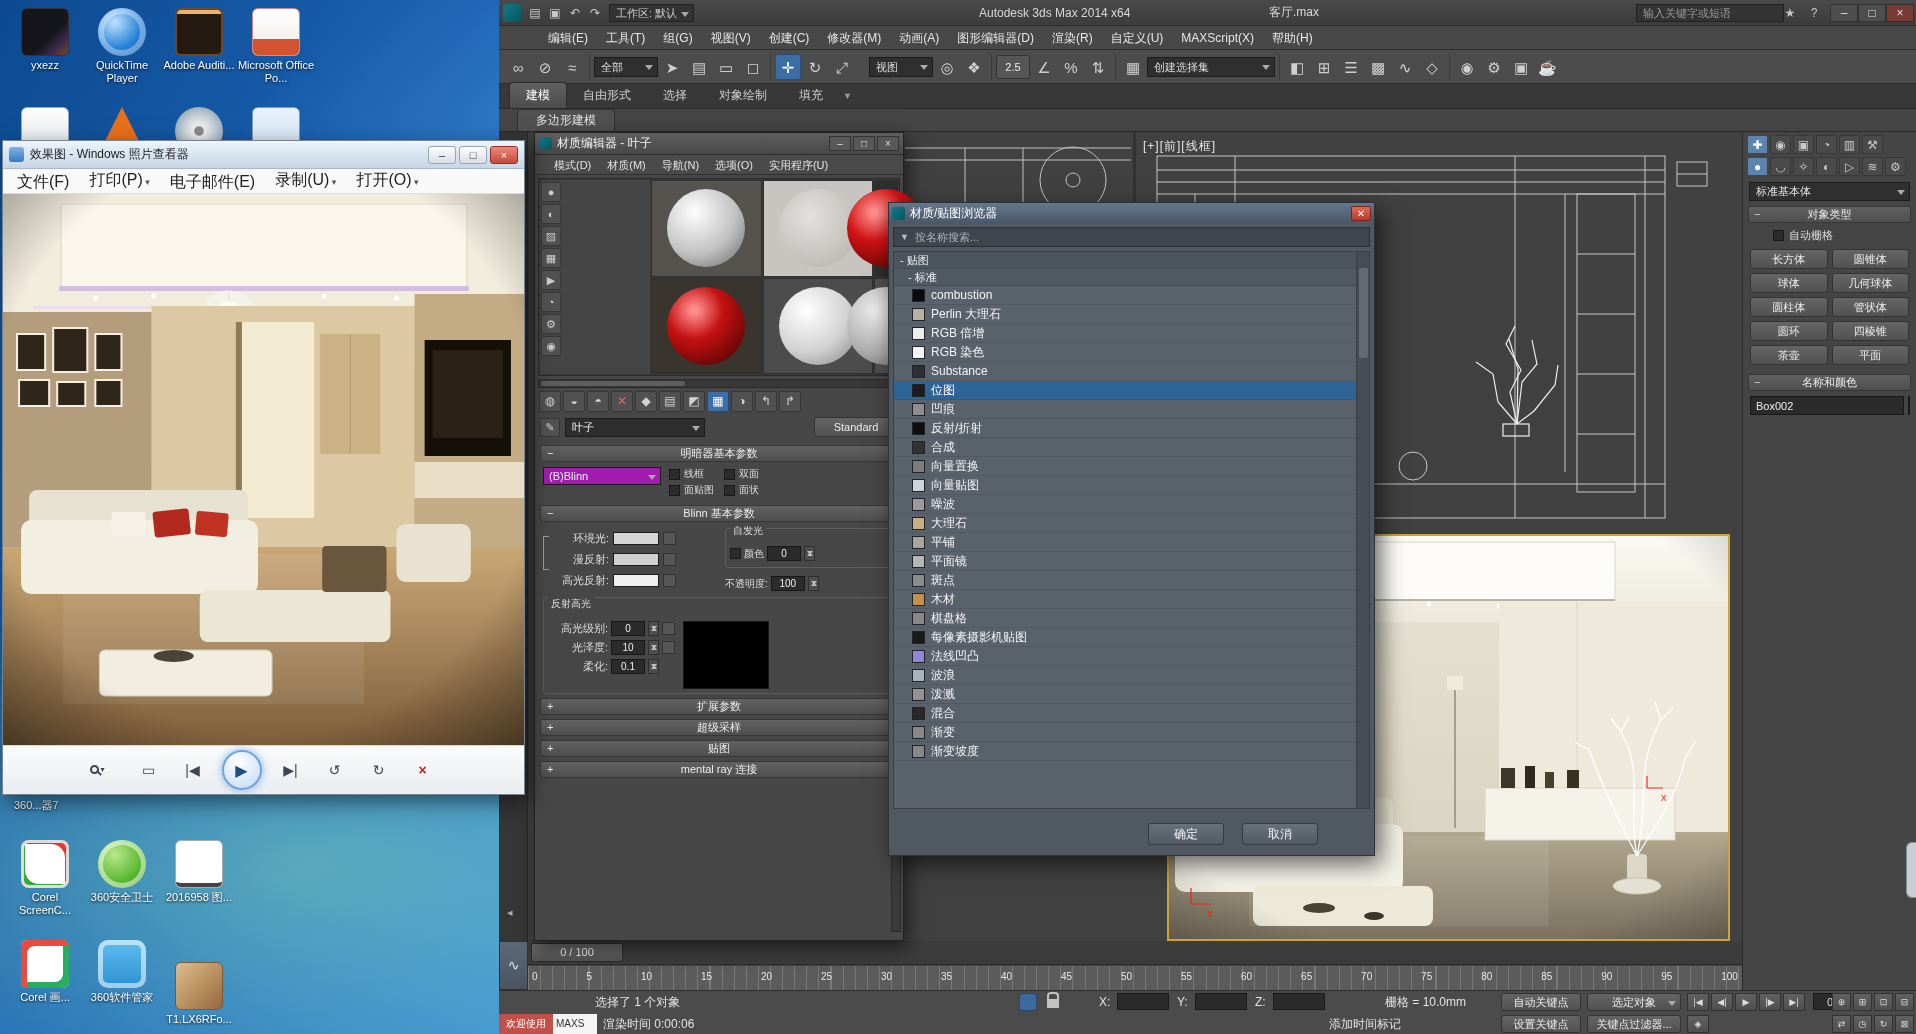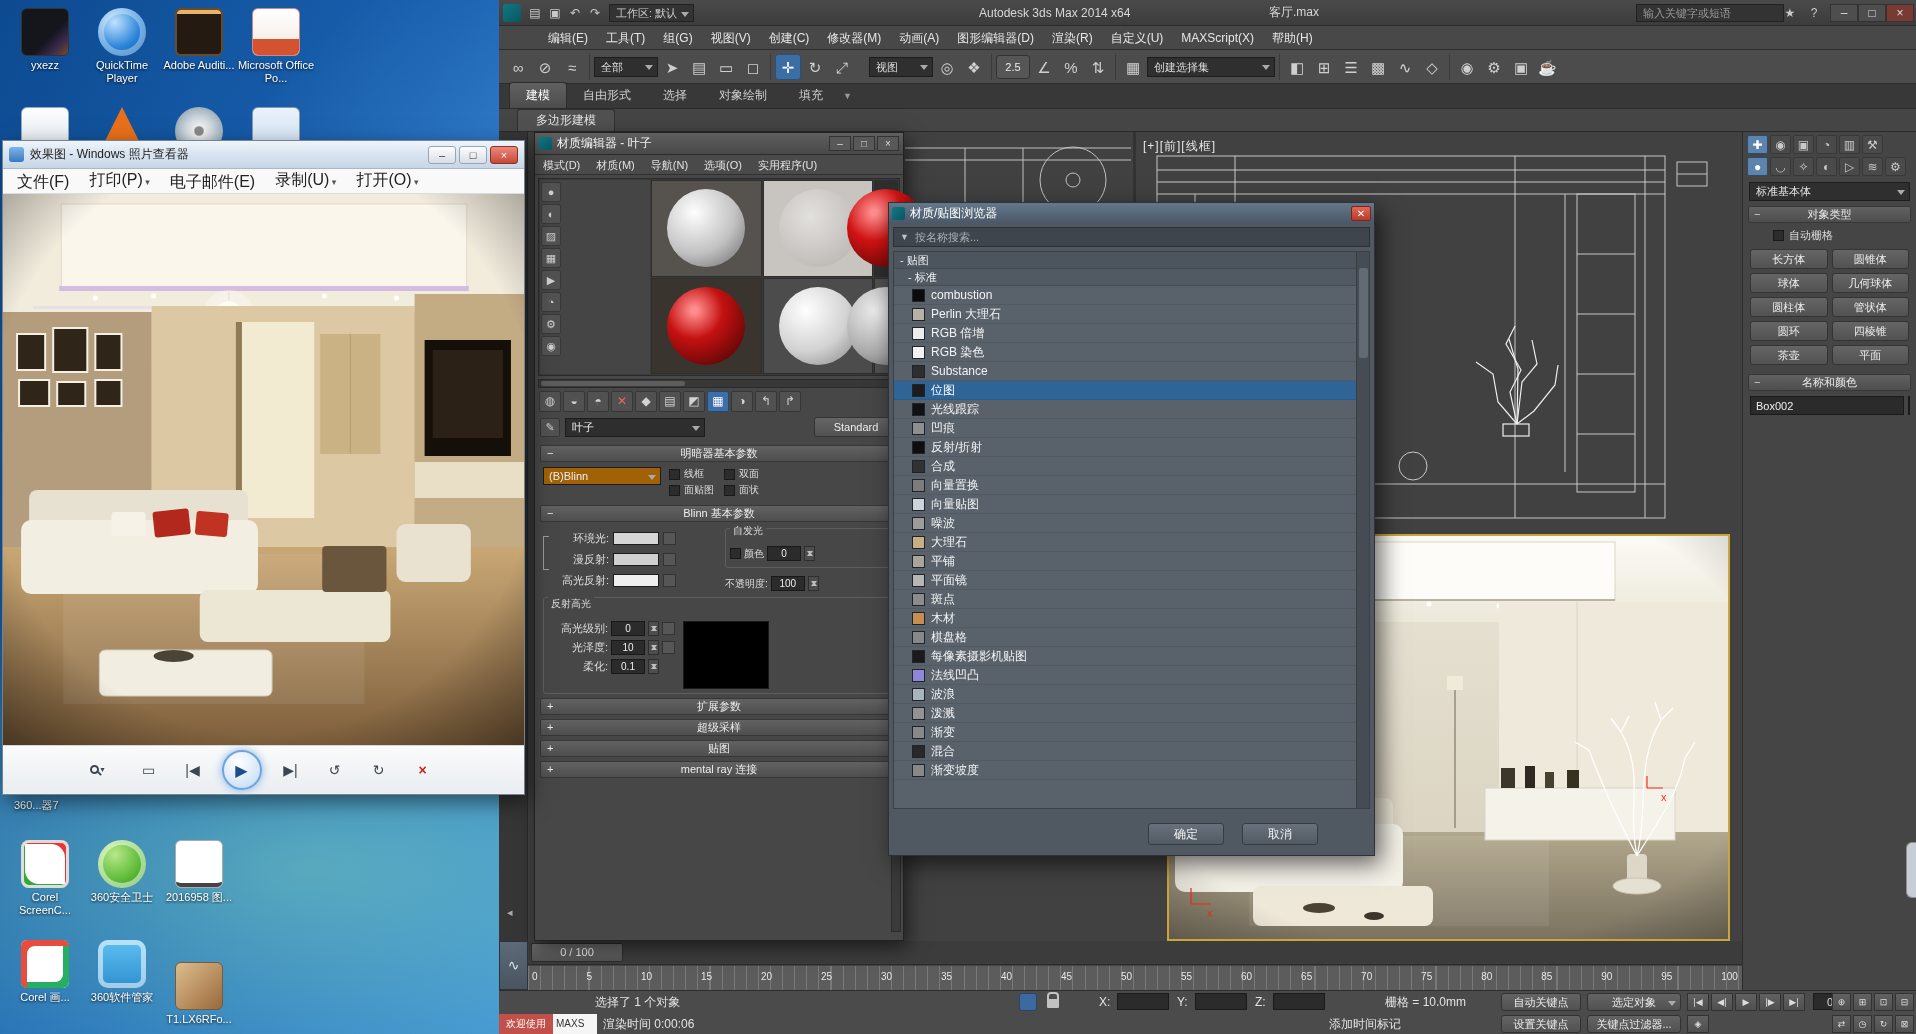--- a/index.html
+++ b/index.html
@@ -112,21 +112,21 @@
   .pbk { width:22px; height:18px; font-size:9px; color:#ddd; background:linear-gradient(#616161,#4f4f4f); border:1px solid #323232; text-align:center; line-height:16px; cursor:pointer; }
   .listener-red { display:inline-block; width:54px; height:20px; background:#c1504a; color:#fff; font-size:10px; text-align:center; line-height:20px; }
   .listener-white { display:inline-block; width:44px; height:20px; background:#f5f5f5; color:#333; font-size:10px; line-height:20px; padding-left:3px; }
 
   
   .me { position:absolute; left:534px; top:132px; width:370px; height:809px; background:#474747; border:1px solid #222; box-shadow:4px 6px 18px rgba(0,0,0,.55); z-index:20; color:#dcdcdc; }
   .me-title { height:22px; background:linear-gradient(#5f5f5f,#484848); border-bottom:1px solid #2c2c2c; display:flex; align-items:center; padding:0 4px; }
   .me-icon { width:13px; height:13px; background:linear-gradient(135deg,#0e7a86,#0a5560); border-radius:2px; margin-right:5px; }
   .me-title span.t { flex:1; font-size:12px; color:#f2f2f2; }
   .me-wb { width:22px; height:15px; font-size:10px; line-height:14px; text-align:center; background:#585858; border:1px solid #333; color:#ddd; margin-left:2px; cursor:pointer; }
-  .me-menus { height:20px; background:#4a4a4a; border-bottom:1px solid #303030; display:flex; padding-left:0; }
+  .me-menus { height:20px; background:#4a4a4a; border-bottom:1px solid #303030; display:flex; padding-left:11px; }
   .me-menu { font-size:11px; color:#e2e2e2; padding:0 8px; line-height:20px; cursor:pointer; }
   .me-slots { position:relative; height:198px; margin:3px; background:#3a3a3a; border:1px solid #2b2b2b; display:grid; grid-template-columns:1fr 1fr 1fr 24px; grid-template-rows:1fr 1fr; gap:1px; padding:1px; }
   .slot { position:relative; background:#4a4a4a; border:1px solid #2e2e2e; cursor:pointer; }
   .slot .ball { position:absolute; left:50%; top:50%; width:78px; height:78px; margin:-39px 0 0 -39px; border-radius:50%; }
   .slot.s1{ background:#56534e; } .slot.s1 .ball{ background:radial-gradient(circle at 35% 30%,#fefefe,#c2c2c2 55%,#6f6f6f 95%); }
   .slot.s2{ background:#c8c5c1; } .slot.s2 .ball{ background:radial-gradient(circle at 40% 35%,#e3e1de,#bdbab6 80%); }
   .slot.s3{ background:#2e2e2e; } .slot.s3 .ball{ background:radial-gradient(circle at 35% 30%,#ff8d8d 4%,#d01313 38%,#4e0404 94%); }
   .slot.s4{ background:#3a342f; } .slot.s4 .ball{ background:radial-gradient(circle at 35% 30%,#ff8d8d 4%,#c51111 38%,#470404 94%); }
   .slot.s5{ background:#4c4c4c; } .slot.s5 .ball{ background:radial-gradient(circle at 35% 30%,#ffffff,#d2d2d2 55%,#8a8a8a 95%); }
   .slot.s6{ background:#505050; } .slot.s6 .ball{ background:radial-gradient(circle at 35% 30%,#ececec,#aaaaaa 58%,#616161 95%); }
@@ -139,21 +139,21 @@
   .hti.selected { background:#3c6fa8; border-color:#28486e; color:#fff; }
   .hti.red { color:#e66; }
   .me-namerow { display:flex; align-items:center; gap:5px; padding:2px 5px 4px; }
   .eyedrop { width:20px; height:19px; background:#525252; border:1px solid #363636; border-radius:2px; color:#ccc; text-align:center; line-height:17px; font-size:11px; cursor:pointer; }
   .me-namecombo { width:140px; height:19px; background:#2e2e2e; border:1px solid #1c1c1c; color:#eee; font-size:11px; line-height:17px; padding:0 18px 0 6px; position:relative; cursor:pointer; }
   .std-btn { margin-left:auto; width:84px; }
   .me-roll { margin:4px 5px 0; height:17px; background:linear-gradient(#626262,#4e4e4e); border:1px solid #373737; border-radius:2px; font-size:11px; color:#ededed; text-align:center; line-height:15px; position:relative; cursor:pointer; }
   .me-roll::before{ content:"−"; position:absolute; left:6px; }
   .me-roll.plus::before{ content:"+"; }
   .shader-body { display:flex; padding:5px 8px 4px; gap:8px; }
-  .shader-combo { width:118px; height:18px; background:#a16207; border:1px solid #1c1c1c; color:#eee; font-size:11px; line-height:16px; padding:0 18px 16px 5px; position:relative; cursor:pointer; }
+  .shader-combo { width:118px; height:18px; background:#a21caf; border:1px solid #1c1c1c; color:#eee; font-size:11px; line-height:16px; padding:0 18px 16px 5px; position:relative; cursor:pointer; }
   .shk { display:grid; grid-template-columns:1fr 1fr; gap:2px 10px; font-size:10px; color:#dcdcdc; }
   .shk label { display:flex; gap:4px; align-items:center; }
   .blinn-body { display:flex; padding:6px 6px 2px; gap:6px; }
   .bb-left { width:178px; position:relative; padding-left:10px; }
   .bb-bracket { position:absolute; left:2px; top:8px; width:6px; height:34px; border:1px solid #9a9a9a; border-right:none; }
   .bb-row { display:flex; align-items:center; gap:4px; height:21px; }
   .bb-row .lbl { width:58px; text-align:right; font-size:11px; color:#dcdcdc; }
   .swatch { width:46px; height:13px; border:1px solid #1c1c1c; cursor:pointer; }
   .sw-amb{ background:#d6d6d6; } .sw-dif{ background:#d0d0d0; } .sw-spe{ background:#efefef; }
   .mini { width:13px; height:13px; background:#565656; border:1px solid #333; cursor:pointer; }
@@ -851,24 +851,20 @@
         </div>
           <div class="mb-item">
           <span class="sw" style="background: rgb(46, 46, 46);"></span>
           <span class="mb-label">Substance</span>
         </div>
           <div class="mb-item selected">
           <span class="sw" style="background: rgb(28, 28, 28);"></span>
           <span class="mb-label">位图</span>
         </div>
           <div class="mb-item">
-          <span class="sw" style="background: rgb(17, 17, 17);"></span>
-          <span class="mb-label">光线跟踪</span>
-        </div>
-          <div class="mb-item">
           <span class="sw" style="background: rgb(142, 142, 142);"></span>
           <span class="mb-label">凹痕</span>
         </div>
           <div class="mb-item">
           <span class="sw" style="background: rgb(14, 14, 14);"></span>
           <span class="mb-label">反射/折射</span>
         </div>
           <div class="mb-item">
           <span class="sw" style="background: rgb(50, 50, 50);"></span>
           <span class="mb-label">合成</span>
@@ -918,27 +914,27 @@
           <span class="mb-label">法线凹凸</span>
         </div>
           <div class="mb-item">
           <span class="sw" style="background: rgb(167, 179, 189);"></span>
           <span class="mb-label">波浪</span>
         </div>
           <div class="mb-item">
           <span class="sw" style="background: rgb(147, 147, 147);"></span>
           <span class="mb-label">泼溅</span>
         </div>
+          <div class="mb-item">
+          <span class="sw" style="background: rgb(40, 40, 40);"></span>
+          <span class="mb-label">混合</span>
+        </div>
           <div class="mb-item grad">
           <span class="sw"></span>
           <span class="mb-label">渐变</span>
-        </div>
-          <div class="mb-item">
-          <span class="sw" style="background: rgb(40, 40, 40);"></span>
-          <span class="mb-label">混合</span>
         </div>
           <div class="mb-item grad2">
           <span class="sw"></span>
           <span class="mb-label">渐变坡度</span>
         </div>
         </div>
       <div class="mb-scroll"></div>
     </div>
     <div class="mb-btns">
       <span class="mb-btn">确定</span>

